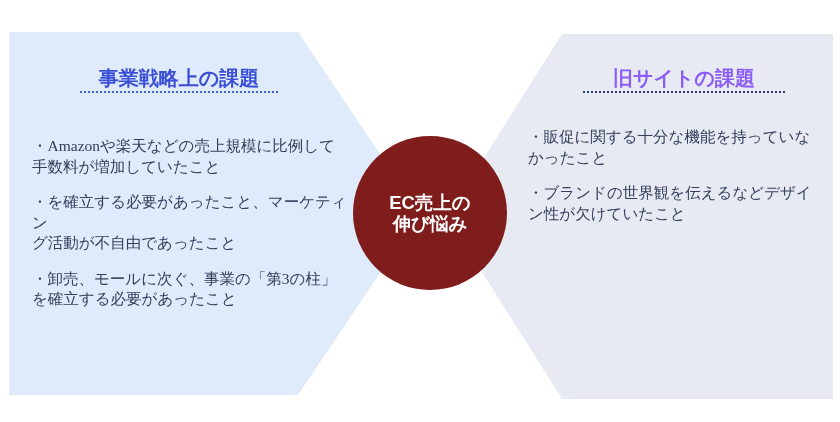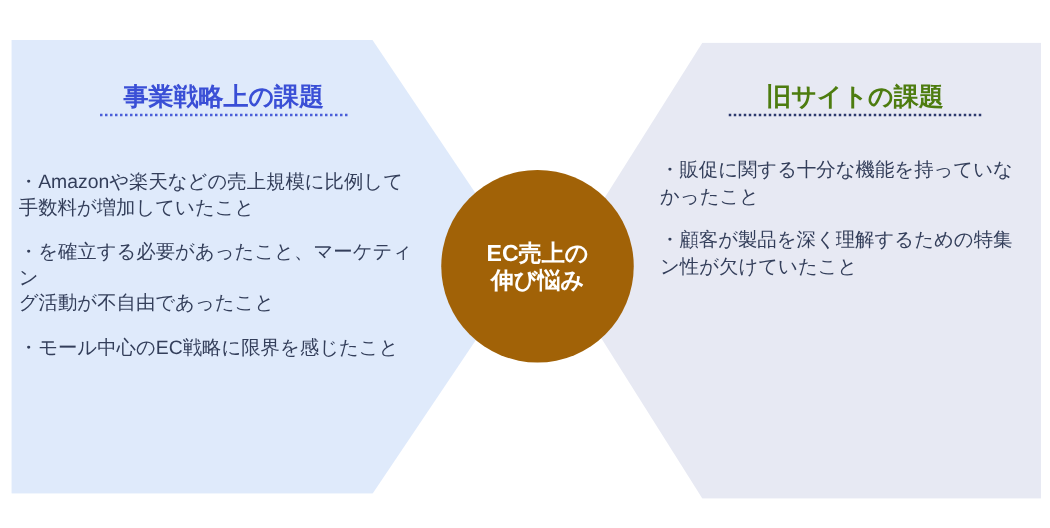--- a/index.html
+++ b/index.html
@@ -50,56 +50,57 @@
     left: 80px;
     top: 65px;
     width: 198px;
     color: #3a4fd6;
     border-bottom-color: #4a5ed8;
   }
   .heading-right {
     left: 583px;
     top: 65px;
     width: 202px;
-    color: #4d7c0f;
+    color: #8b5cf6;
     border-bottom-color: #2d3a6e;
   }
   
   .list {
     position: absolute;
     margin: 0;
     padding: 0;
     list-style: none;
     font-size: 15.5px;
     line-height: 20.5px;
     color: #333e5a;
   }
   .list li {
     margin: 0 0 15px 0;
     white-space: pre-line;
   }
   .list-left {
-    left: 15px;
+    left: 32px;
     top: 136px;
     width: 322px;
+    font-family: Liberation Serif, serif;
   }
   .list-right {
     left: 528px;
     top: 127px;
     width: 312px;
   }
   
   .circle {
     position: absolute;
     left: 353px;
     top: 136px;
     width: 154px;
     height: 154px;
     border-radius: 50%;
-    background: #a16207;
+    background: #7f1d1d;
     display: flex;
     align-items: center;
     justify-content: center;
     text-align: center;
   }
   .circle-label {
     color: #ffffff;
     font-weight: bold;
     font-size: 18.5px;
     line-height: 21.5px;
@@ -117,27 +118,28 @@
 
   <h2 class="heading heading-left">事業戦略上の課題</h2>
 
   <h2 class="heading heading-right">旧サイトの課題</h2>
 
   <ul class="list list-left">
     <li>・Amazonや楽天などの売上規模に比例して
 手数料が増加していたこと</li>
     <li>・を確立する必要があったこと、マーケティン
 グ活動が不自由であったこと</li>
-    <li>・モール中心のEC戦略に限界を感じたこと</li>
+    <li>・卸売、モールに次ぐ、事業の「第3の柱」
+を確立する必要があったこと</li>
   </ul>
 
   <ul class="list list-right">
     <li>・販促に関する十分な機能を持っていな
 かったこと</li>
-    <li>・顧客が製品を深く理解するための特集
+    <li>・ブランドの世界観を伝えるなどデザイ
 ン性が欠けていたこと</li>
   </ul>
 
   <div class="circle">
     <span class="circle-label">EC売上の
 伸び悩み</span>
   </div>
 
 </div>
 

